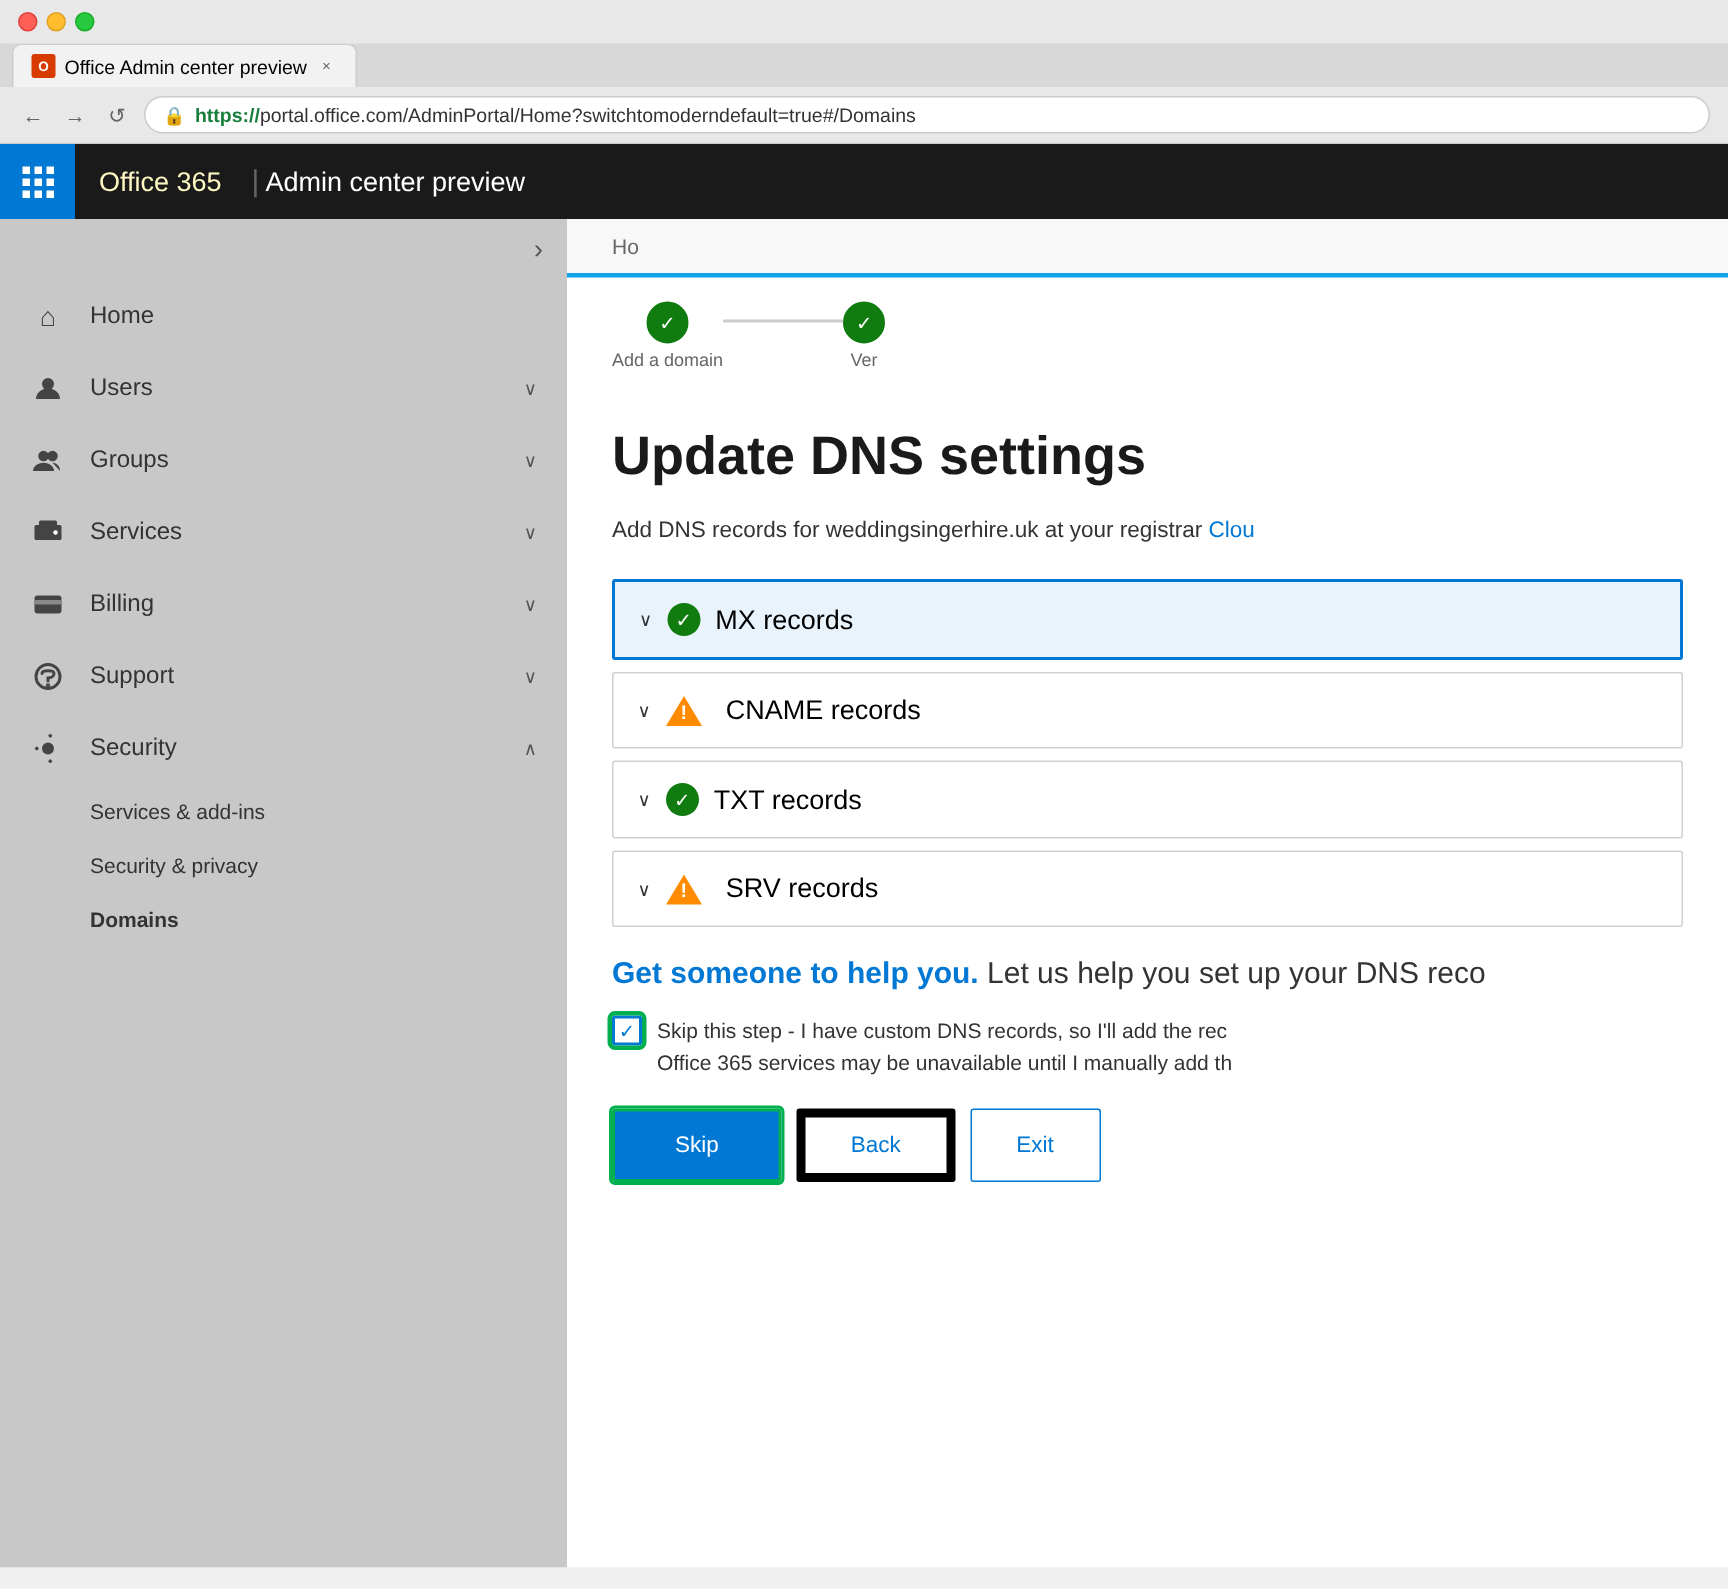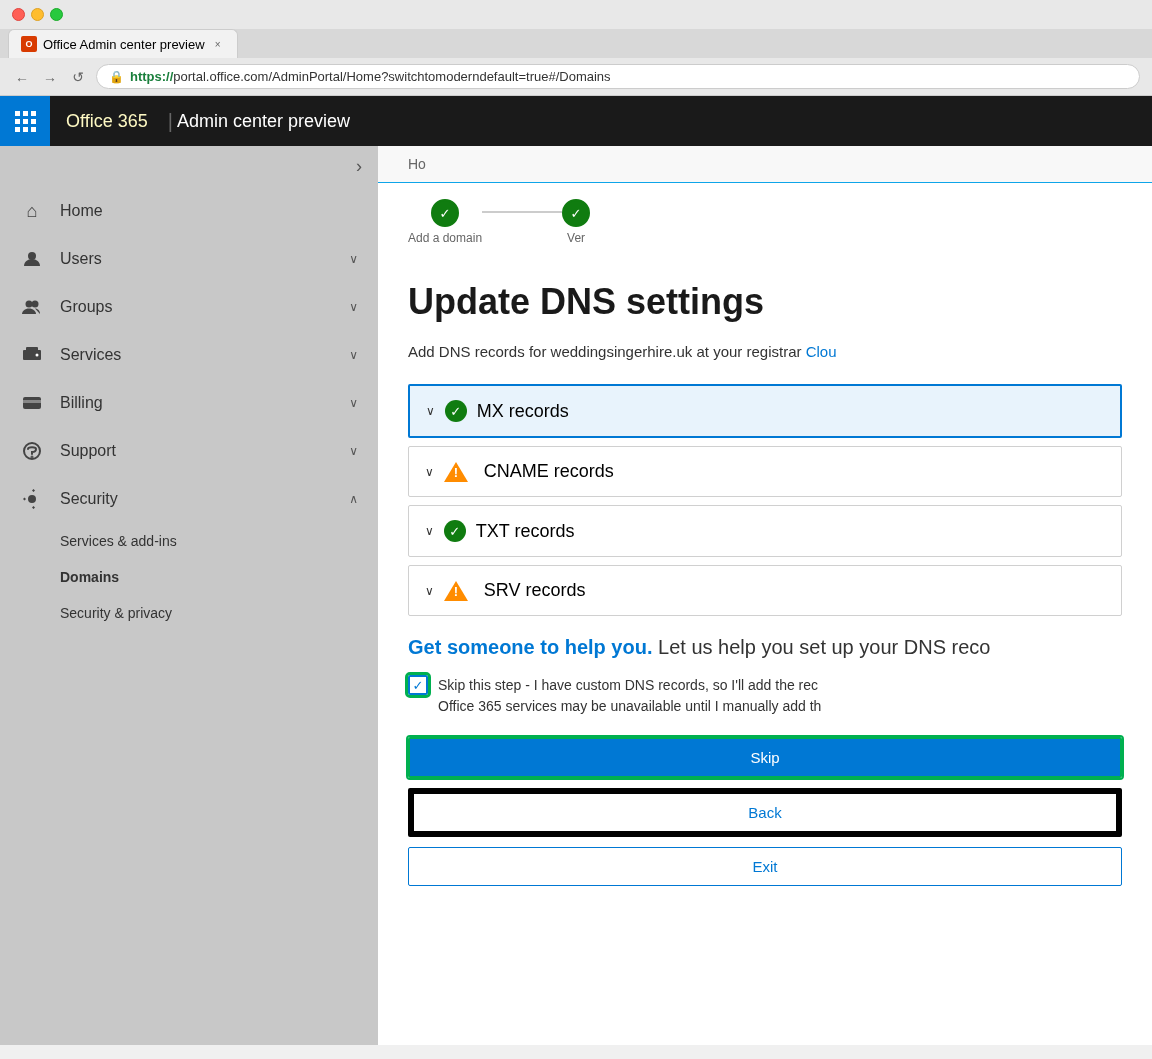--- a/index.html
+++ b/index.html
@@ -175,21 +175,21 @@
       flex: 1;
       background: white;
       overflow-y: auto;
       overflow-x: hidden;
     }
 
     
     .breadcrumb-area {
       background: #f8f8f8;
       padding: 10px 30px;
-      border-bottom: 1px solid #0ea5e9;
+      border-bottom: 3px solid #0ea5e9;
       display: flex; align-items: center; gap: 8px;
     }
     .breadcrumb-text { font-size: 14px; color: #666; }
 
     
     .step-indicator {
       display: flex;
       align-items: center;
       padding: 16px 30px;
       gap: 0;
@@ -313,21 +313,20 @@
       font-size: 14px;
       color: #333;
       line-height: 1.5;
     }
 
     
     .action-buttons {
       display: flex;
       gap: 10px;
       margin-top: 16px;
-      flex-direction: column;
     }
     .btn-skip {
       padding: 10px 40px;
       background: #0078d4;
       color: white;
       border: 2px solid #00b050;
       border-radius: 2px;
       font-size: 15px;
       cursor: pointer;
       outline: 2px solid #00b050;
@@ -481,25 +480,25 @@
             </svg>
           <svg width="20" height="20" viewBox="0 0 20 20" fill="#444" style="position:absolute; opacity:0">⚙</svg>
         </div>
         <span class="nav-label">Security</span>
         <span class="nav-chevron">∧</span>
       </div>
 
       <div class="sub-item">
         <span>Services &amp; add-ins</span>
       </div>
+      <div class="sub-item">
+        <span>Security &amp; privacy</span>
+      </div>
       <div class="sub-item active">
         <span>Domains</span>
-      </div>
-      <div class="sub-item">
-        <span>Security &amp; privacy</span>
       </div>
     </div>
 
     <div class="content-area">
 
       <div class="breadcrumb-area">
         <span class="breadcrumb-text">Ho</span>
       </div>
 
       <div class="step-indicator">

